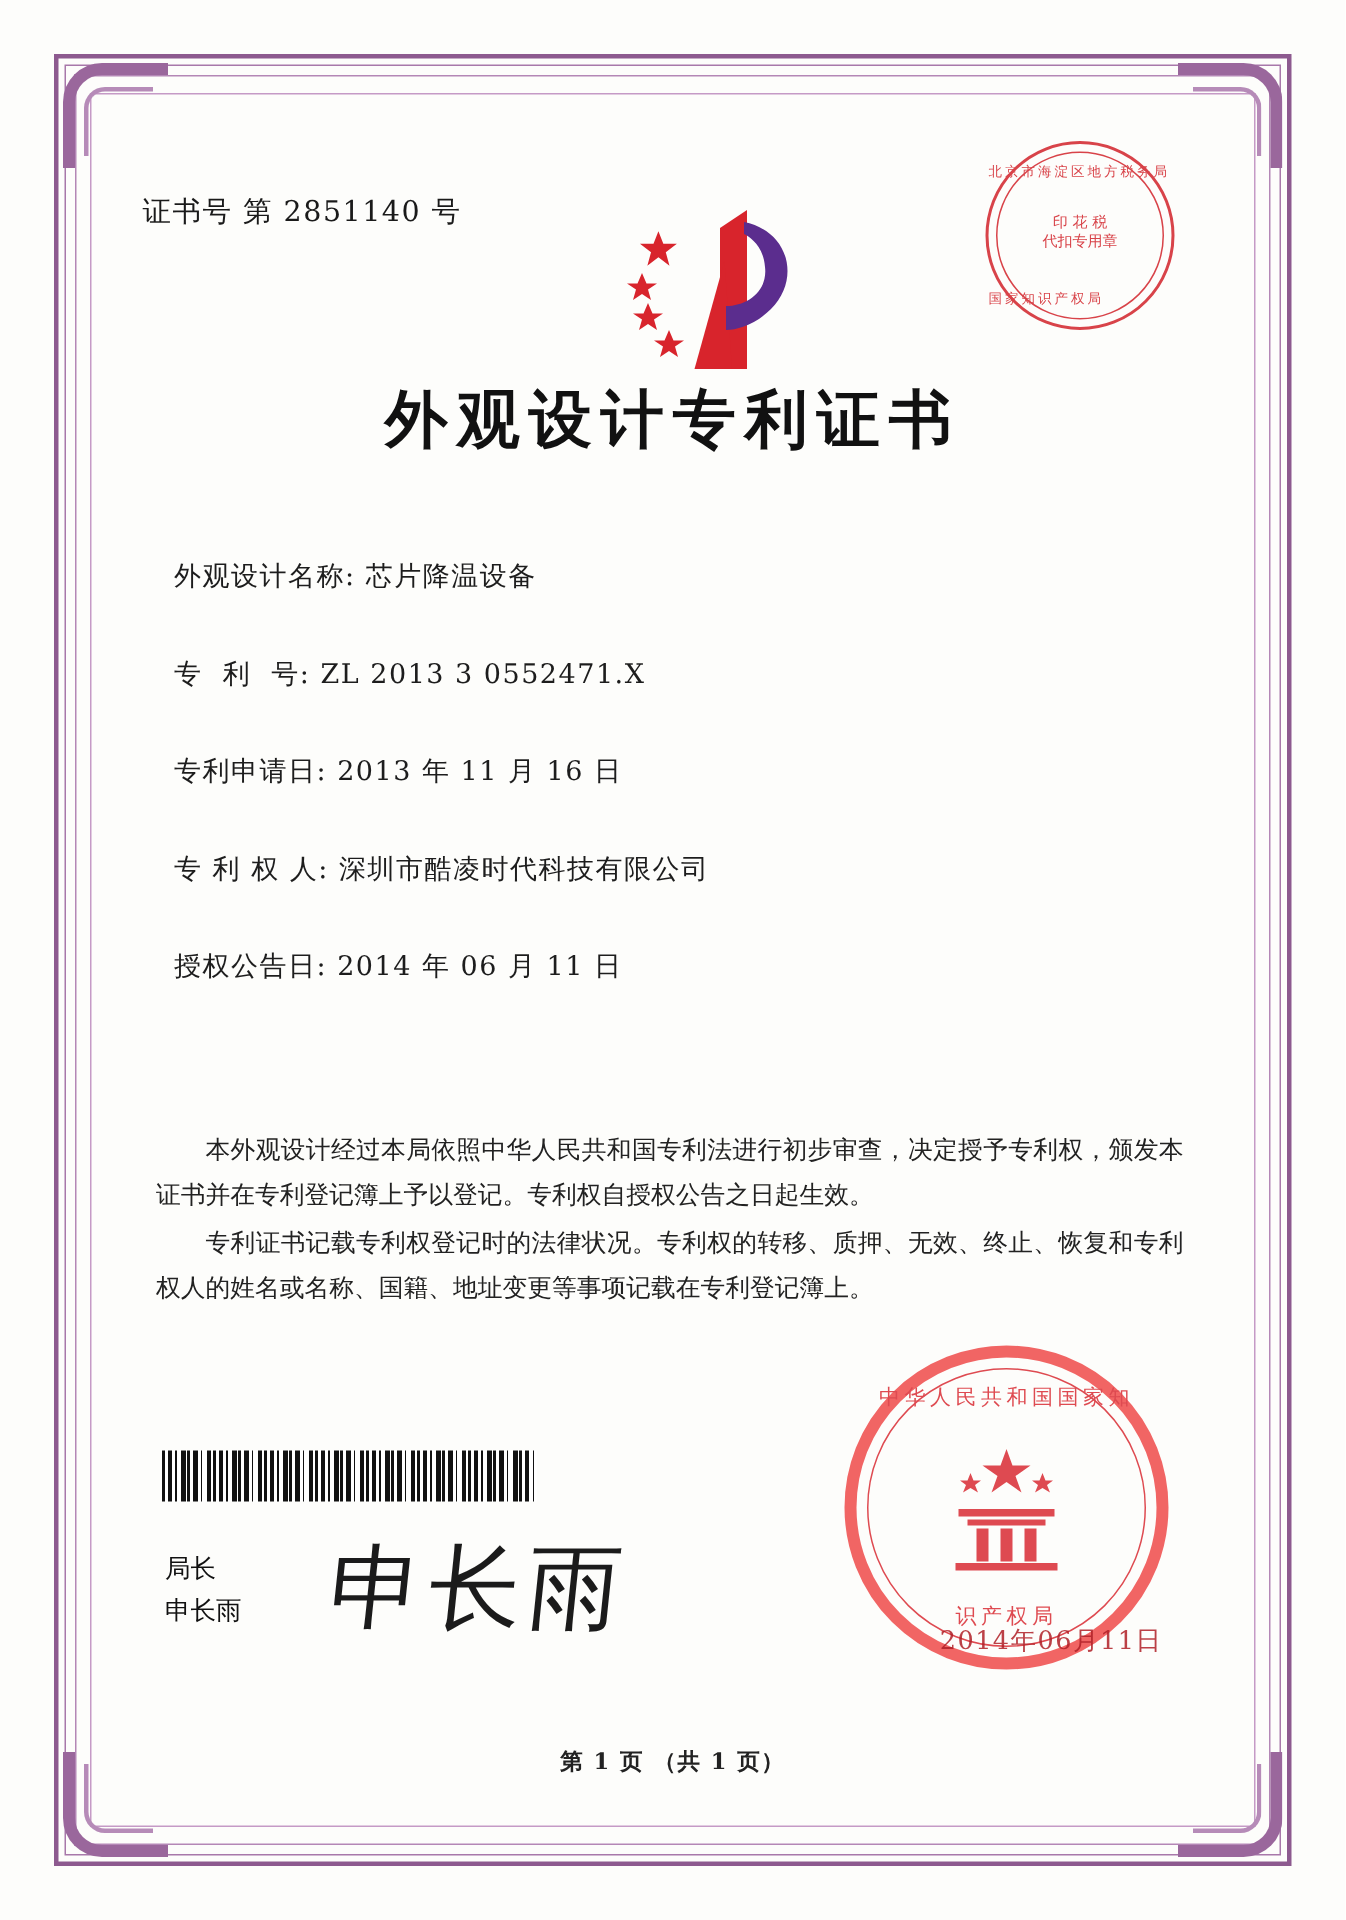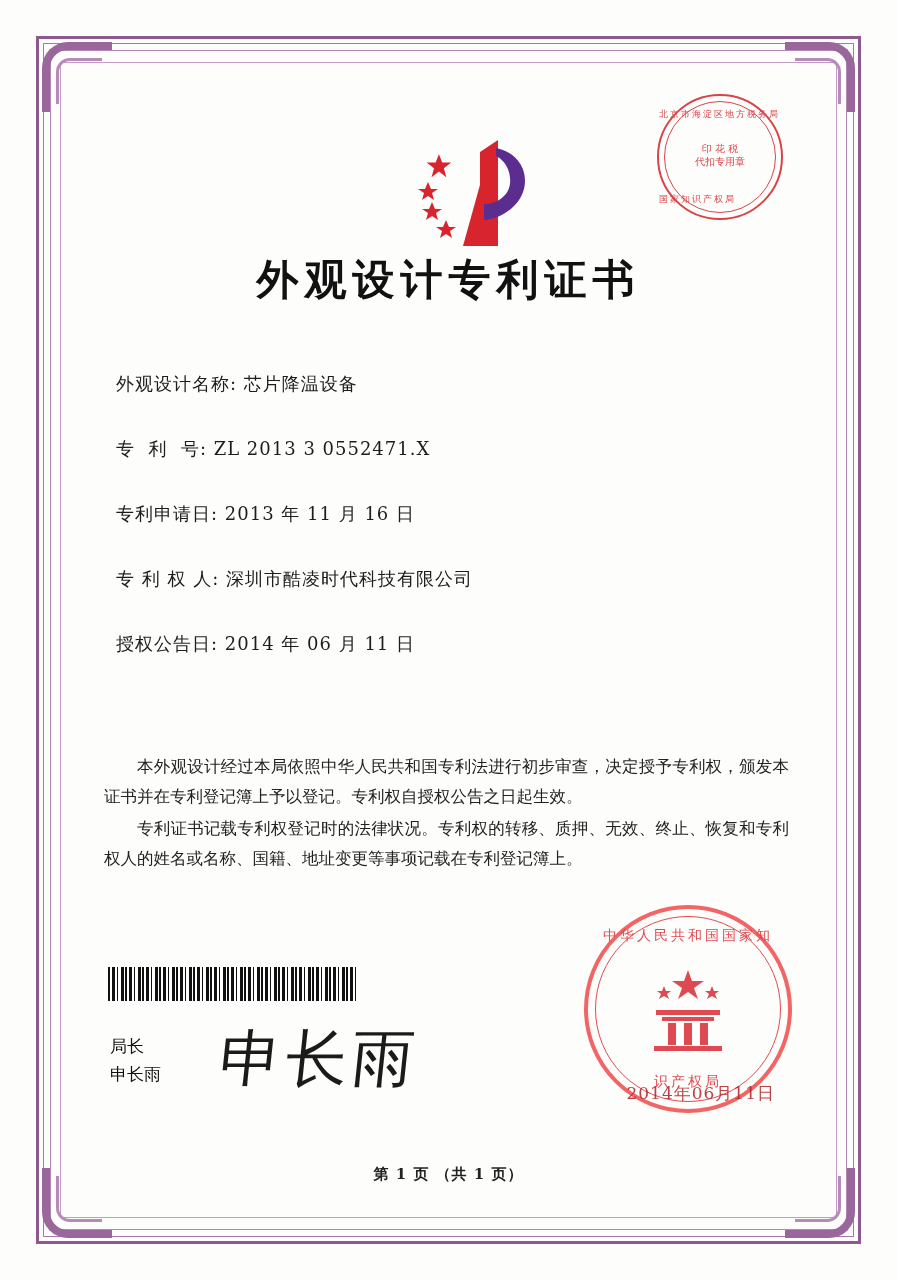--- a/index.html
+++ b/index.html
@@ -208,25 +208,25 @@
     color: #1b1b1b;
     font-family: "DejaVu Serif", serif;
     transform: skewX(-6deg);
     letter-spacing: 4px;
     white-space: nowrap;
   }
 
   
   .seal {
     position: absolute;
-    right: 35px;
+    right: 48px;
     bottom: 95px;
     width: 200px;
     height: 200px;
-    border: 4px solid #ef4444;
+    border: 8px solid #ef4444;
     border-radius: 50%;
     opacity: .82;
   }
   .seal .inner-ring {
     position: absolute;
     left: 7px; top: 7px; right: 7px; bottom: 7px;
     border: 1px solid #d8242c;
     border-radius: 50%;
   }
   .seal .seal-text-top,
@@ -286,20 +286,21 @@
   <div class="corner bl"></div>
   <div class="corner br"></div>
 
   <div class="corner2 tl"></div>
   <div class="corner2 tr"></div>
   <div class="corner2 bl"></div>
   <div class="corner2 br"></div>
 
   <div class="content">
 
+    <div class="cert-number">证书号 第 2851140 号</div>
 
     <div class="logo">
       <svg viewBox="0 0 150 120" width="150" height="120" aria-hidden="true">
         <path d="M92 112 L92 18 L110 6 L110 112 Z" fill="#d8242c"></path>
         <path d="M75 112 L95 40 L100 112 Z" fill="#d8242c"></path>
         <path d="M108 14 C138 20 146 52 126 72 C116 82 104 86 96 86 L96 70 C110 70 124 60 122 44 C121 30 112 24 108 22 Z" fill="#5b2d8e"></path>
         <polygon points="57,22 61,32 72,32 63,39 66,50 57,43 48,50 51,39 42,32 53,32" fill="#d8242c" transform="translate(-4,-6) scale(0.82) translate(10,10)"></polygon>
         <polygon points="40,48 43,55 50,55 44,59 46,66 40,62 34,66 36,59 30,55 37,55" fill="#d8242c"></polygon>
         <polygon points="44,68 47,75 54,75 48,79 50,86 44,82 38,86 40,79 34,75 41,75" fill="#d8242c"></polygon>
         <polygon points="58,86 61,93 68,93 62,97 64,104 58,100 52,104 54,97 48,93 55,93" fill="#d8242c"></polygon>

